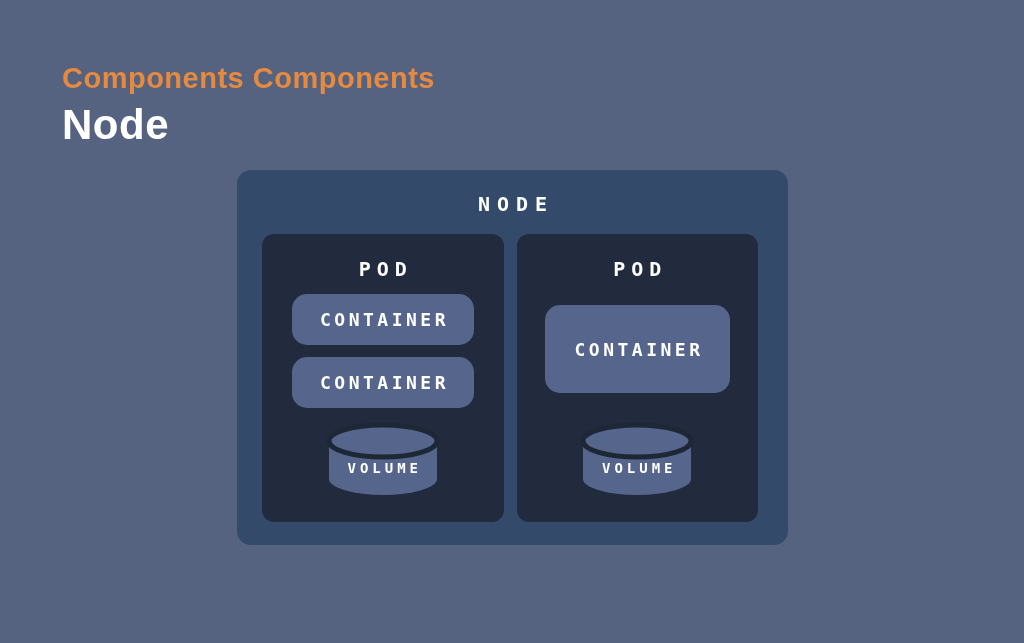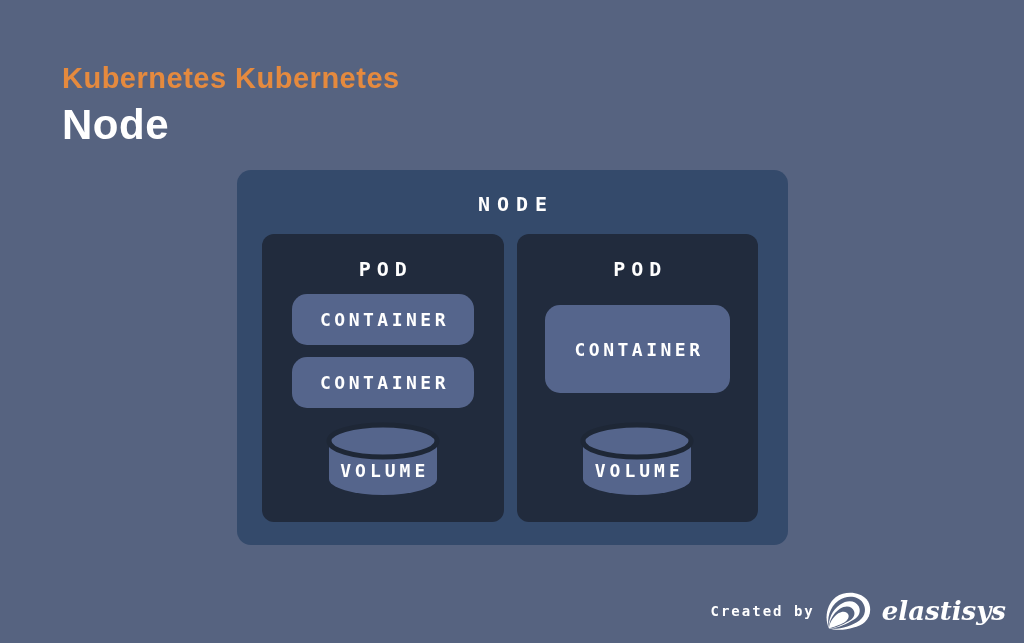--- a/index.html
+++ b/index.html
@@ -72,21 +72,21 @@
   
   .volume{
     position:absolute;top:187px;left:50%;
     transform:translateX(-50%);
     width:118px;height:78px;
   }
   .volume svg{display:block;width:118px;height:78px;}
   .volume-label{
     position:absolute;left:0;right:0;top:39px;
     text-align:center;
-    font-size:18px;letter-spacing:4px;text-indent:4px;
+    font-size:14px;letter-spacing:4px;text-indent:4px;
   }
   
   .credit{
     position:absolute;right:18px;bottom:12px;
     display:flex;align-items:center;gap:10px;
   }
   .credit-text{
     font-size:14px;letter-spacing:2px;
   }
   .brand-name{
@@ -95,21 +95,21 @@
     font-style:italic;font-weight:600;
     font-size:26px;
   }
   .logo svg{display:block;width:47px;height:40px;}
 </style>
 </head>
 <body>
 
 <div class="stage">
 
-  <div class="subtitle">Kubernetes Kubernetes</div>
+  <div class="subtitle">Components Components</div>
   <div class="page-title">Node</div>
 
   <div class="node-box">
     <div class="node-label mono">NODE</div>
 
     <div class="pods">
 
       <div class="pod-box pod-0">
         <div class="pod-label mono">POD</div>
         <div class="container-box c0 mono">CONTAINER</div>
@@ -131,27 +131,14 @@
             <path d="M5 20 L5 58 A54 16 0 0 0 113 58 L113 20 Z" fill="var(--container)"></path>
             <ellipse cx="59" cy="20" rx="54" ry="16" fill="var(--container)" stroke="var(--cylinder-outline)" stroke-width="5"></ellipse>
           </svg>
           <div class="volume-label mono">VOLUME</div>
         </div>
       </div>
 
     </div>
   </div>
 
-  <div class="credit">
-    <span class="credit-text mono">Created by</span>
-    <span class="logo">
-      <svg viewBox="0 0 60 50">
-        <path d="M5 47 C -1 34 2 16 14 7 C 26 -1 44 0 53 10 C 60 18 59 31 51 39 C 42 47 18 52 5 47 Z" fill="#FFFFFF"></path>
-        <path d="M5 47 C 2 35 6 20 17 12 C 28 4 42 6 48 14 C 53 21 52 31 44 37 C 34 44 15 50 5 47 Z" fill="var(--background)"></path>
-        <path d="M5 47 C 4 36 9 24 19 17 C 29 10 39 12 43 19 C 46 25 44 32 37 36 C 27 42 12 49 5 47 Z" fill="#FFFFFF"></path>
-        <path d="M5 47 C 5 38 10 28 19 22 C 27 17 35 19 37 25 C 39 30 36 35 30 38 C 21 43 10 48 5 47 Z" fill="var(--background)"></path>
-        <path d="M5 47 C 6 40 10 33 17 28 C 23 24 29 26 30 30 C 31 34 28 38 22 41 C 15 44 8 47 5 47 Z" fill="#FFFFFF"></path>
-      </svg>
-    </span>
-    <span class="brand-name">elastisys</span>
-  </div>
 
 </div>
 
 </body></html>

